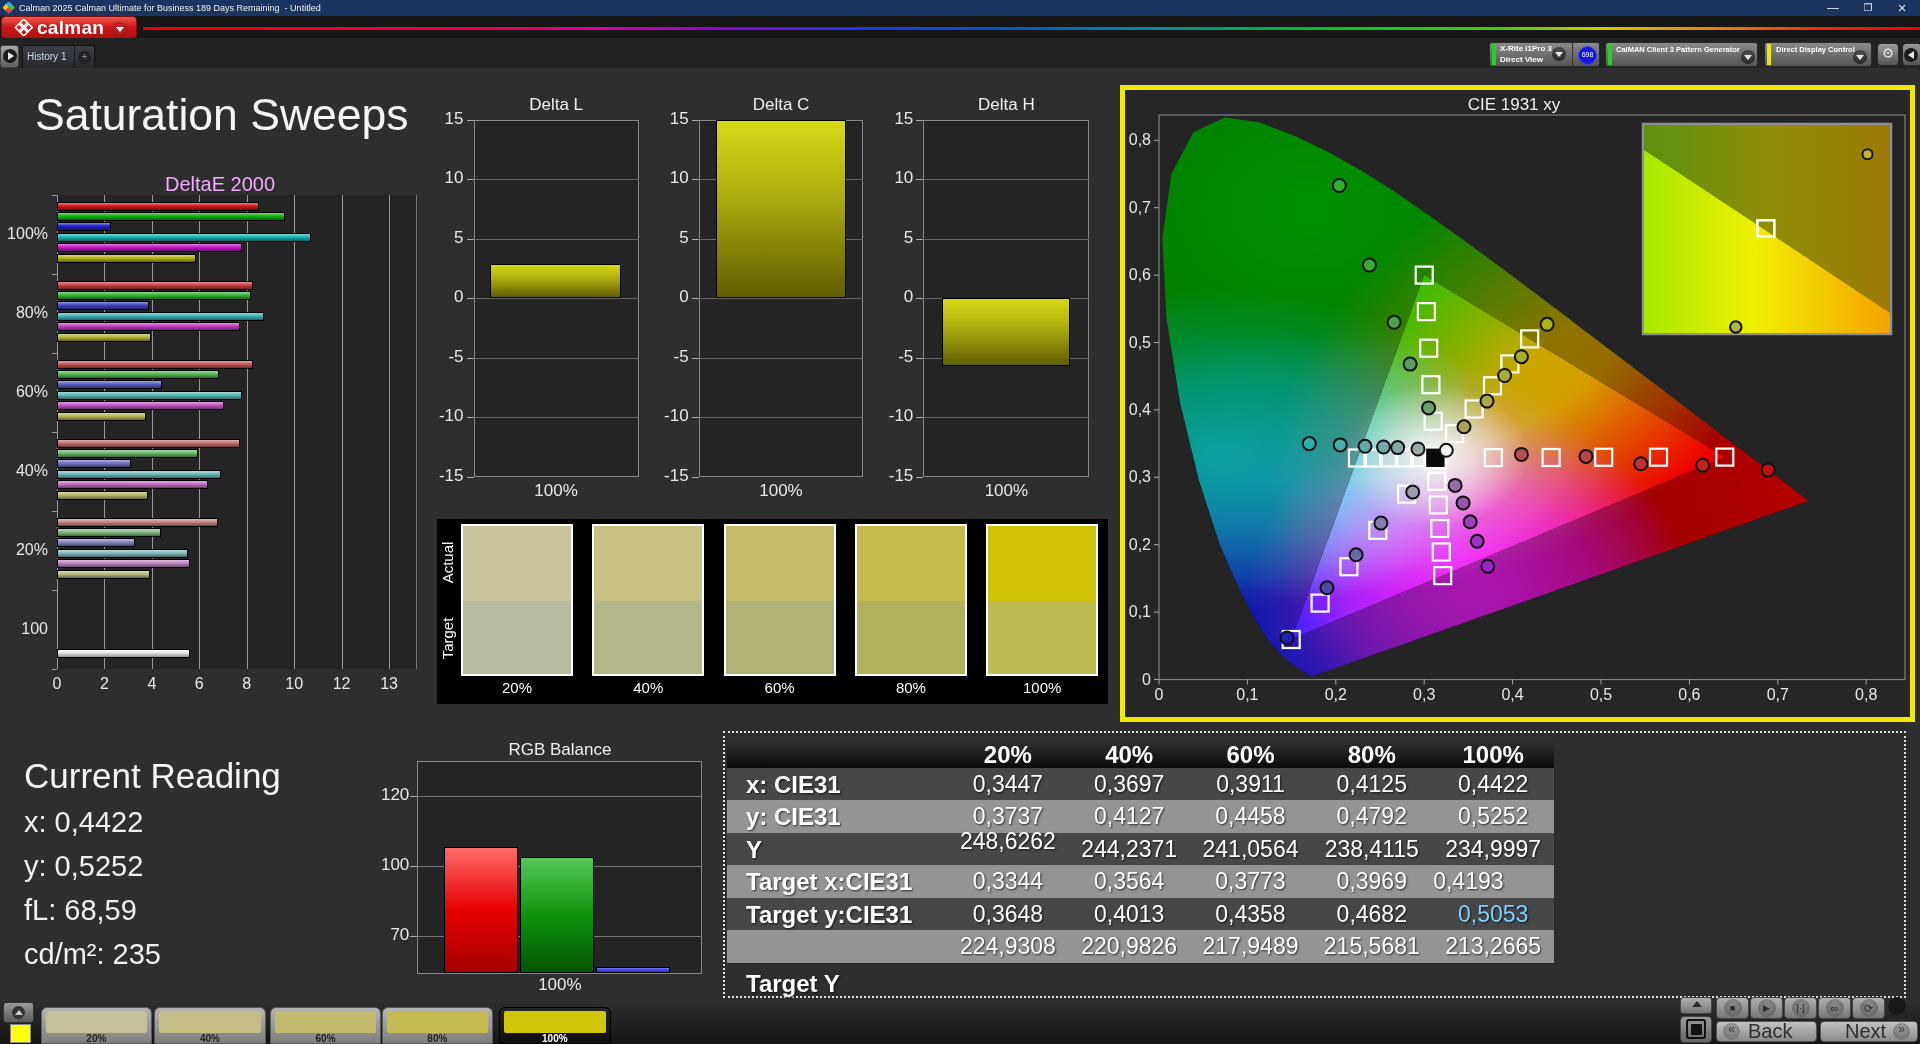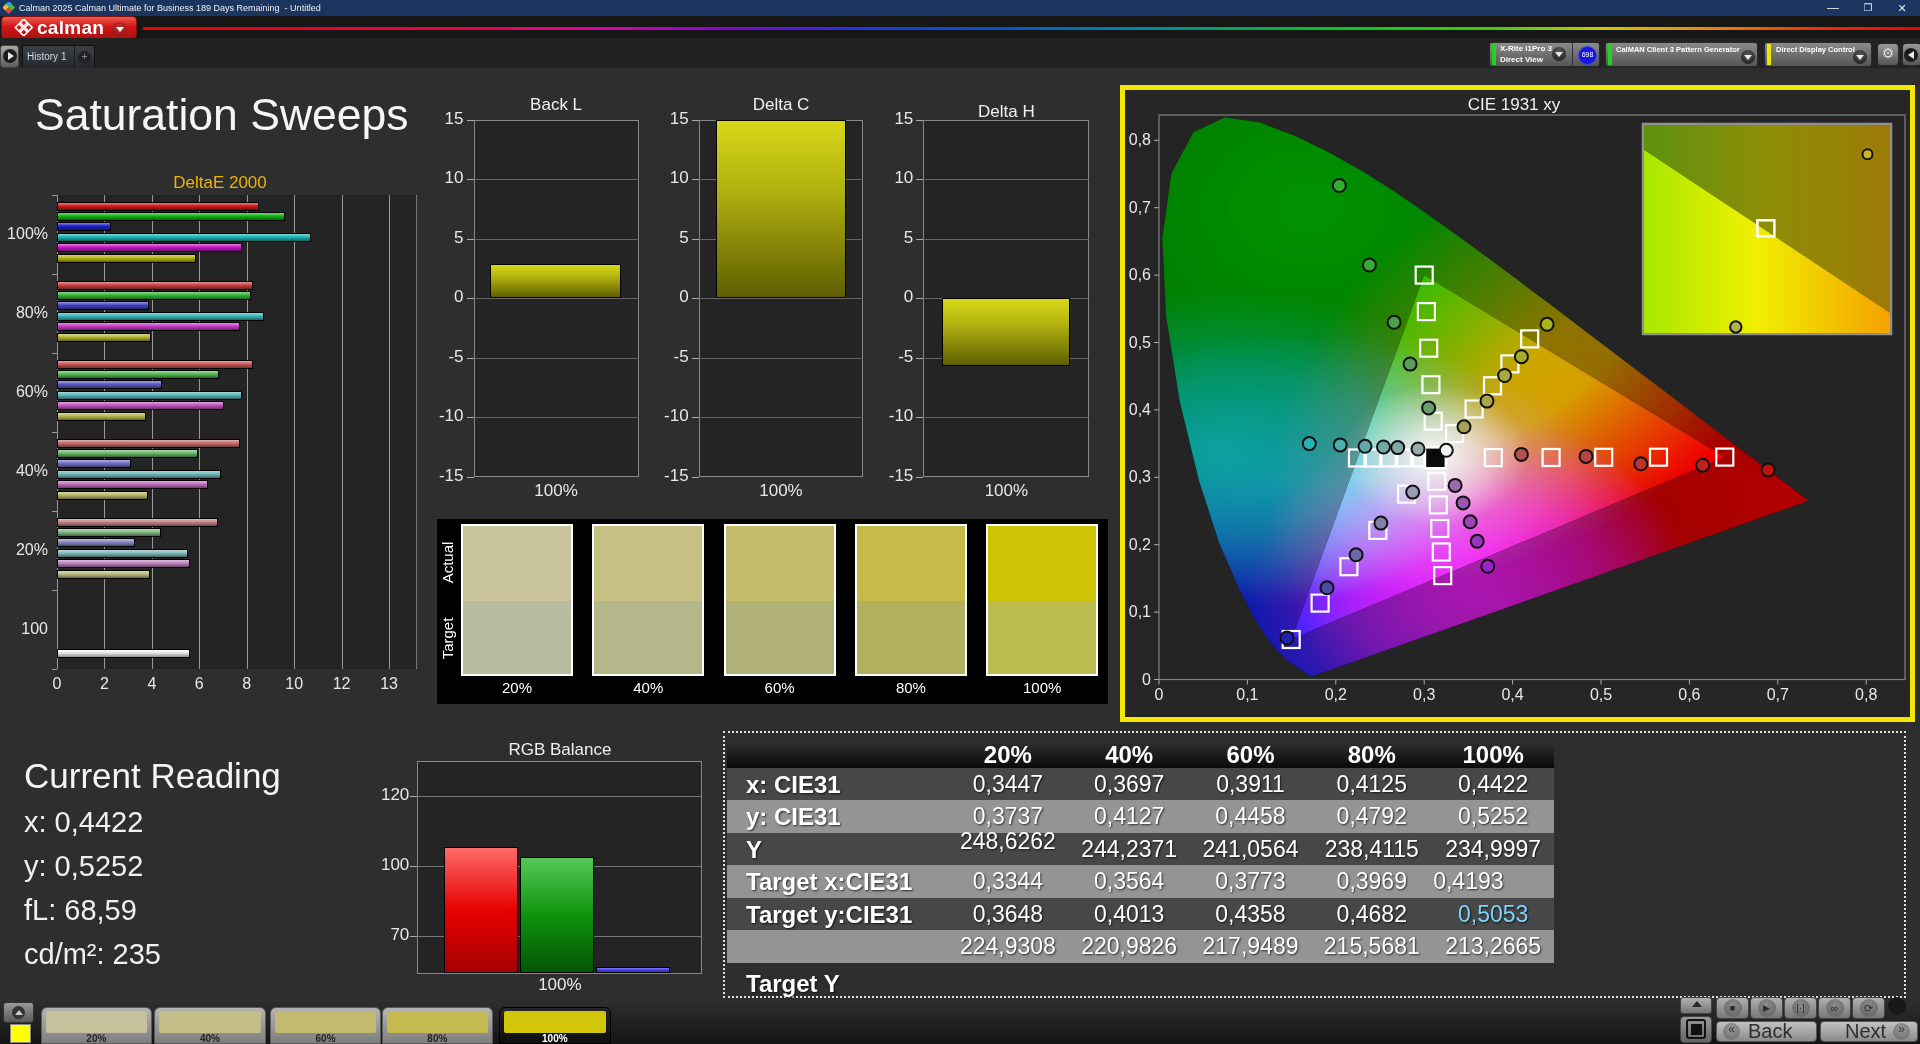--- a/index.html
+++ b/index.html
@@ -65,21 +65,21 @@
 <div style="position:absolute;left:1852.5px;top:49.5px;width:14px;height:14px;border-radius:50%;background:radial-gradient(circle at 50% 30%,#555,#1a1a1a);"></div>
 <div style="position:absolute;left:1855.5px;top:54.5px;width:0;height:0;border-left:4px solid transparent;border-right:4px solid transparent;border-top:5px solid #e8e8e8;"></div>
 <div style="position:absolute;left:1877px;top:43px;width:22px;height:23px;border-radius:4px;background:linear-gradient(to bottom,#999,#555);border:1px solid #2a2a2a;box-sizing:border-box;"></div>
 <div style="position:absolute;left:1877px;top:45px;width:22px;text-align:center;font-size:14px;color:#ddd;">⚙</div>
 <div style="position:absolute;left:1902px;top:43px;width:20px;height:23px;border-radius:4px;background:linear-gradient(to bottom,#999,#555);border:1px solid #2a2a2a;box-sizing:border-box;"></div>
 <div style="position:absolute;left:1904px;top:47.5px;width:14px;height:14px;border-radius:50%;background:#1c1c1c;"></div>
 <div style="position:absolute;left:1908px;top:50.5px;width:0;height:0;border-top:4px solid transparent;border-bottom:4px solid transparent;border-right:6px solid #e8e8e8;"></div>
 
 <div style="position:absolute;left:35px;top:90px;font-size:44.5px;color:#f5f5f5;">Saturation Sweeps</div>
 
-<div style="position:absolute;left:110px;top:173px;width:220px;text-align:center;font-size:17px;color:#eab308;">DeltaE 2000</div>
+<div style="position:absolute;left:110px;top:173px;width:220px;text-align:center;font-size:20px;color:#f0abfc;">DeltaE 2000</div>
 <div style="position:absolute;left:57px;top:195px;width:359px;height:474px;background:#242424;"></div>
 <div style="position:absolute;left:57.0px;top:195px;width:1px;height:474px;background:#999;"></div>
 <div style="position:absolute;left:104.4px;top:195px;width:1px;height:474px;background:#999;"></div>
 <div style="position:absolute;left:151.9px;top:195px;width:1px;height:474px;background:#999;"></div>
 <div style="position:absolute;left:199.3px;top:195px;width:1px;height:474px;background:#999;"></div>
 <div style="position:absolute;left:246.8px;top:195px;width:1px;height:474px;background:#999;"></div>
 <div style="position:absolute;left:294.2px;top:195px;width:1px;height:474px;background:#999;"></div>
 <div style="position:absolute;left:341.6px;top:195px;width:1px;height:474px;background:#999;"></div>
 <div style="position:absolute;left:389.1px;top:195px;width:1px;height:474px;background:#999;"></div>
 <div style="position:absolute;left:416px;top:195px;width:1px;height:474px;background:#777;"></div>
@@ -129,21 +129,21 @@
 <div style="position:absolute;left:0px;top:619.5px;width:48px;text-align:right;font-size:16px;color:#e8e8e8;">100</div>
 <div style="position:absolute;left:42.0px;top:675px;width:30px;text-align:center;font-size:16px;color:#e8e8e8;">0</div>
 <div style="position:absolute;left:89.4px;top:675px;width:30px;text-align:center;font-size:16px;color:#e8e8e8;">2</div>
 <div style="position:absolute;left:136.9px;top:675px;width:30px;text-align:center;font-size:16px;color:#e8e8e8;">4</div>
 <div style="position:absolute;left:184.3px;top:675px;width:30px;text-align:center;font-size:16px;color:#e8e8e8;">6</div>
 <div style="position:absolute;left:231.8px;top:675px;width:30px;text-align:center;font-size:16px;color:#e8e8e8;">8</div>
 <div style="position:absolute;left:279.2px;top:675px;width:30px;text-align:center;font-size:16px;color:#e8e8e8;">10</div>
 <div style="position:absolute;left:326.6px;top:675px;width:30px;text-align:center;font-size:16px;color:#e8e8e8;">12</div>
 <div style="position:absolute;left:374.1px;top:675px;width:30px;text-align:center;font-size:16px;color:#e8e8e8;">13</div>
 
-<div style="position:absolute;left:496.1px;top:95px;width:120px;text-align:center;font-size:17px;color:#f0f0f0;">Back L</div>
+<div style="position:absolute;left:496.1px;top:95px;width:120px;text-align:center;font-size:17px;color:#f0f0f0;">Delta L</div>
 <div style="position:absolute;left:473.5px;top:119.6px;width:165.3px;height:357.3px;background:#242424;border:1px solid #888;box-sizing:border-box;"></div>
 <div style="position:absolute;left:473.5px;top:179.1px;width:165.3px;height:1px;background:#666;"></div>
 <div style="position:absolute;left:473.5px;top:238.7px;width:165.3px;height:1px;background:#666;"></div>
 <div style="position:absolute;left:473.5px;top:298.2px;width:165.3px;height:1px;background:#666;"></div>
 <div style="position:absolute;left:473.5px;top:357.8px;width:165.3px;height:1px;background:#666;"></div>
 <div style="position:absolute;left:473.5px;top:417.3px;width:165.3px;height:1px;background:#666;"></div>
 <div style="position:absolute;left:425.5px;top:108.6px;width:38px;text-align:right;font-size:17px;color:#e8e8e8;">15</div>
 <div style="position:absolute;left:466.5px;top:119.6px;width:7px;height:1px;background:#aaa;"></div>
 <div style="position:absolute;left:425.5px;top:168.1px;width:38px;text-align:right;font-size:17px;color:#e8e8e8;">10</div>
 <div style="position:absolute;left:466.5px;top:179.1px;width:7px;height:1px;background:#aaa;"></div>
@@ -175,21 +175,21 @@
 <div style="position:absolute;left:650.6px;top:287.2px;width:38px;text-align:right;font-size:17px;color:#e8e8e8;">0</div>
 <div style="position:absolute;left:691.6px;top:298.2px;width:7px;height:1px;background:#aaa;"></div>
 <div style="position:absolute;left:650.6px;top:346.8px;width:38px;text-align:right;font-size:17px;color:#e8e8e8;">-5</div>
 <div style="position:absolute;left:691.6px;top:357.8px;width:7px;height:1px;background:#aaa;"></div>
 <div style="position:absolute;left:650.6px;top:406.3px;width:38px;text-align:right;font-size:17px;color:#e8e8e8;">-10</div>
 <div style="position:absolute;left:691.6px;top:417.3px;width:7px;height:1px;background:#aaa;"></div>
 <div style="position:absolute;left:650.6px;top:465.9px;width:38px;text-align:right;font-size:17px;color:#e8e8e8;">-15</div>
 <div style="position:absolute;left:691.6px;top:476.9px;width:7px;height:1px;background:#aaa;"></div>
 <div style="position:absolute;left:716.0px;top:119.6px;width:130.0px;height:178.7px;border:1px solid #000;box-sizing:border-box;background:linear-gradient(to bottom,#d8d818,#b0b010 40%,#5f5f02);"></div>
 <div style="position:absolute;left:731.0px;top:481px;width:100px;text-align:center;font-size:17px;color:#e8e8e8;">100%</div>
-<div style="position:absolute;left:946.4px;top:95px;width:120px;text-align:center;font-size:17px;color:#f0f0f0;margin-top:7px;">Delta H</div>
+<div style="position:absolute;left:946.4px;top:95px;width:120px;text-align:center;font-size:17px;color:#f0f0f0;">Delta H</div>
 <div style="position:absolute;left:923.3px;top:119.6px;width:166.1px;height:357.3px;background:#242424;border:1px solid #888;box-sizing:border-box;"></div>
 <div style="position:absolute;left:923.3px;top:179.1px;width:166.1px;height:1px;background:#666;"></div>
 <div style="position:absolute;left:923.3px;top:238.7px;width:166.1px;height:1px;background:#666;"></div>
 <div style="position:absolute;left:923.3px;top:298.2px;width:166.1px;height:1px;background:#666;"></div>
 <div style="position:absolute;left:923.3px;top:357.8px;width:166.1px;height:1px;background:#666;"></div>
 <div style="position:absolute;left:923.3px;top:417.3px;width:166.1px;height:1px;background:#666;"></div>
 <div style="position:absolute;left:875.3px;top:108.6px;width:38px;text-align:right;font-size:17px;color:#e8e8e8;">15</div>
 <div style="position:absolute;left:916.3px;top:119.6px;width:7px;height:1px;background:#aaa;"></div>
 <div style="position:absolute;left:875.3px;top:168.1px;width:38px;text-align:right;font-size:17px;color:#e8e8e8;">10</div>
 <div style="position:absolute;left:916.3px;top:179.1px;width:7px;height:1px;background:#aaa;"></div>

